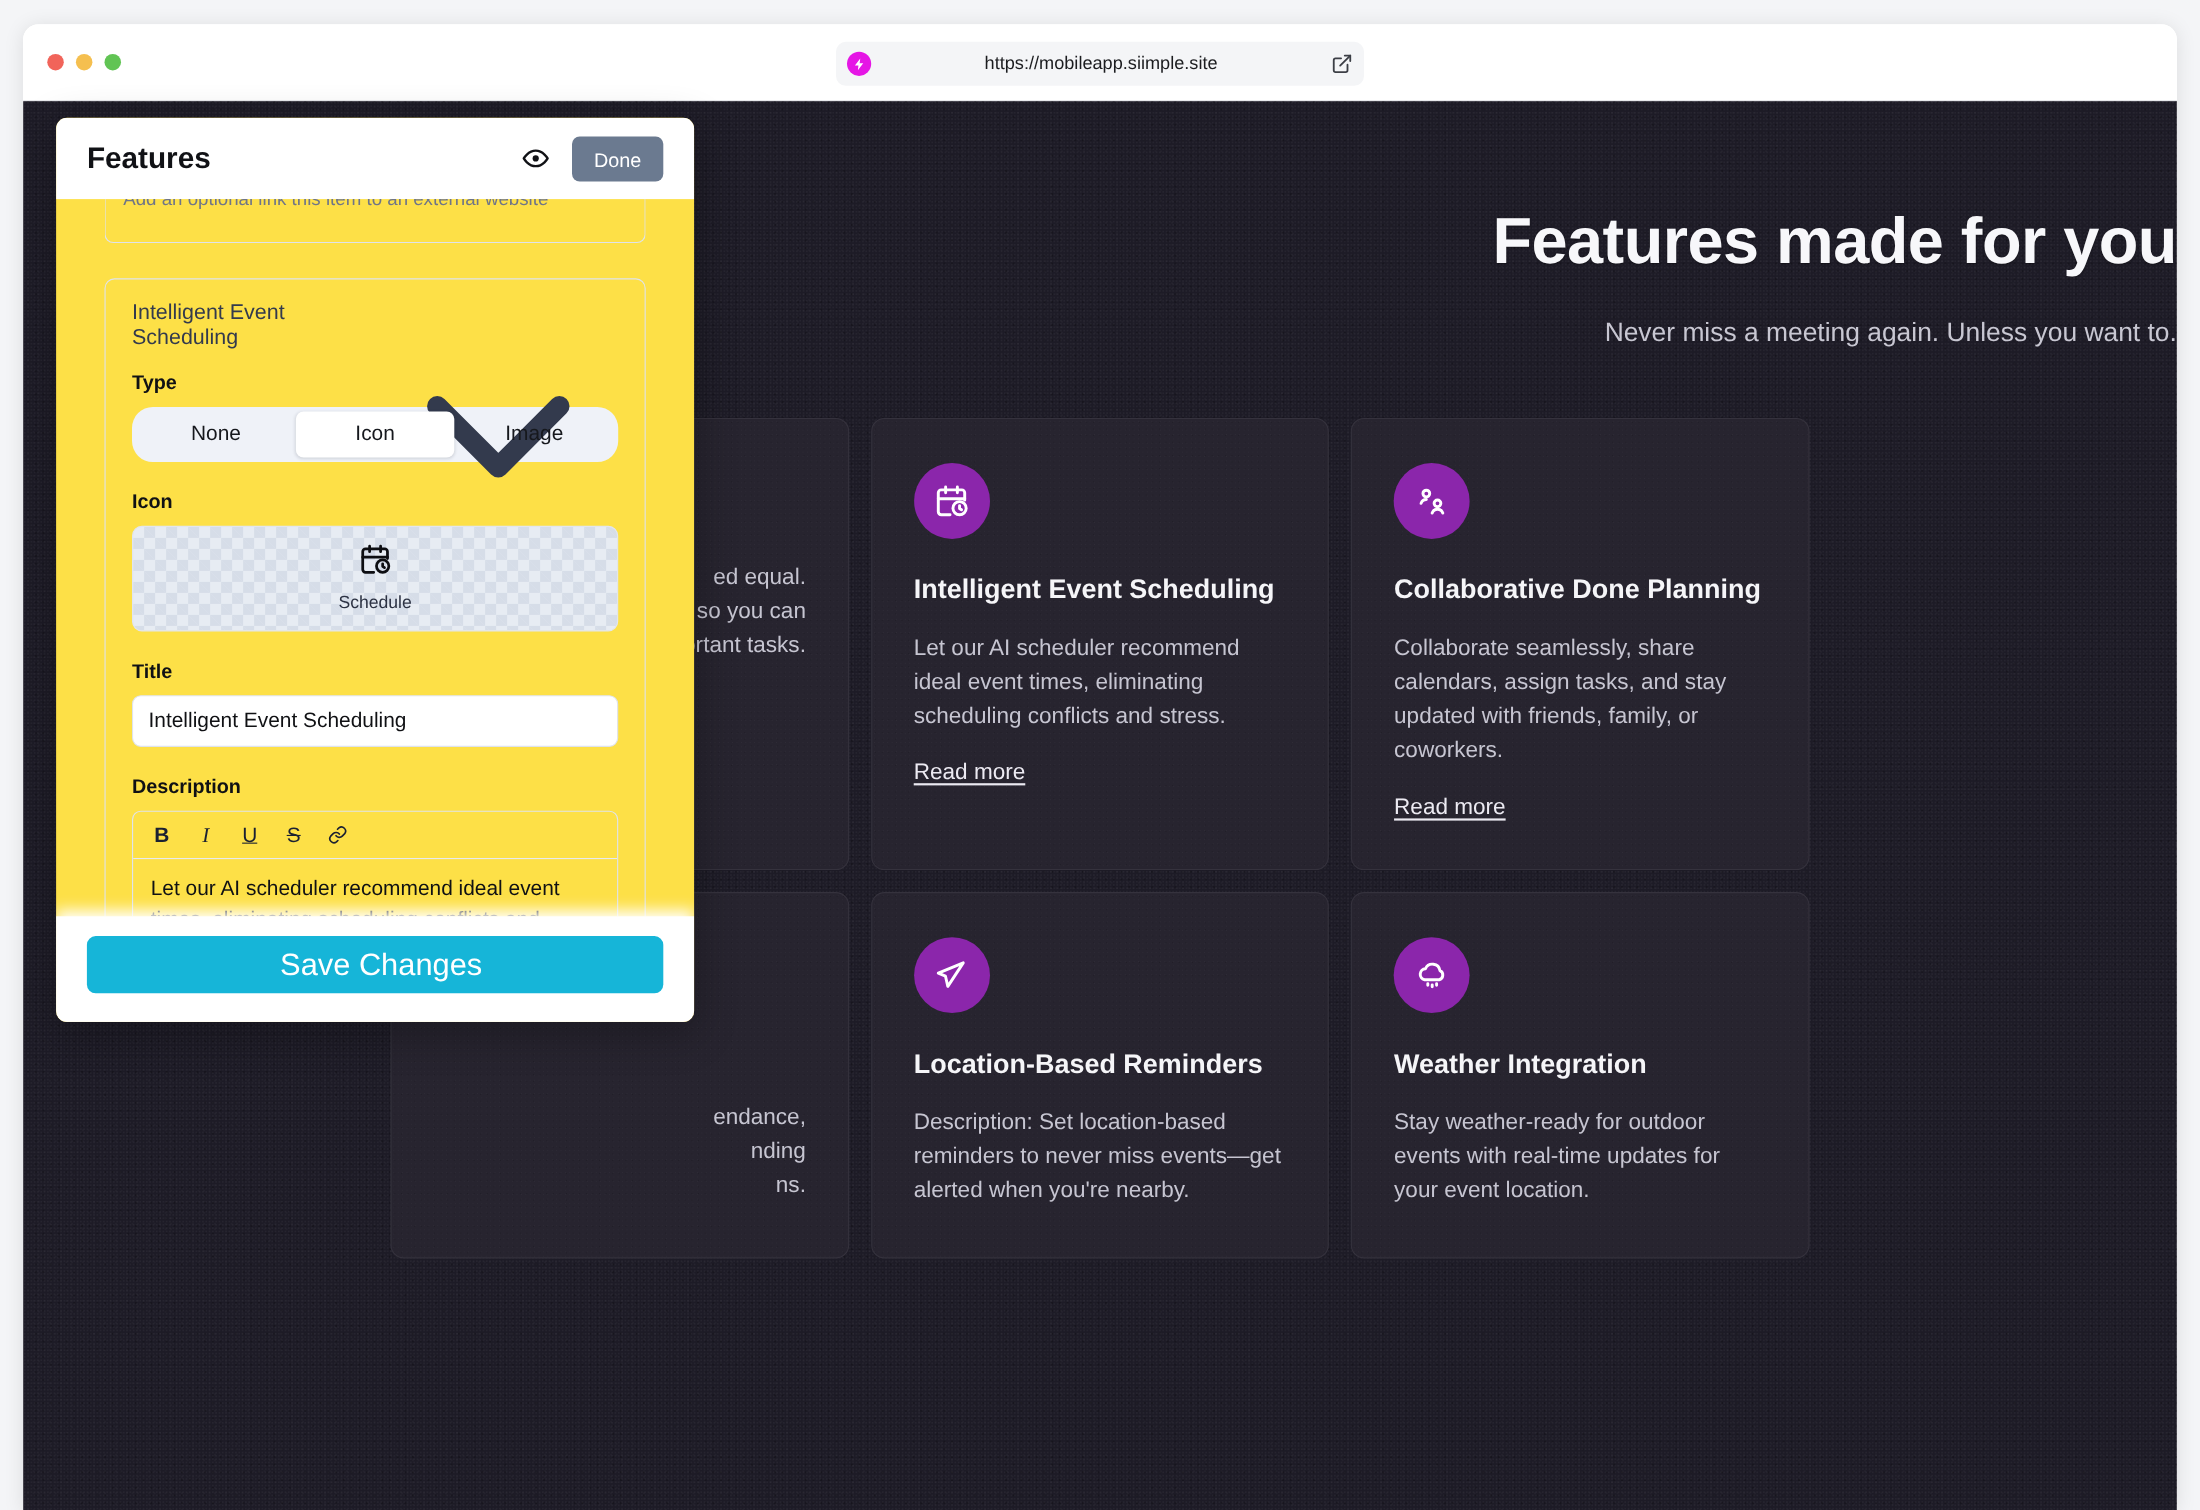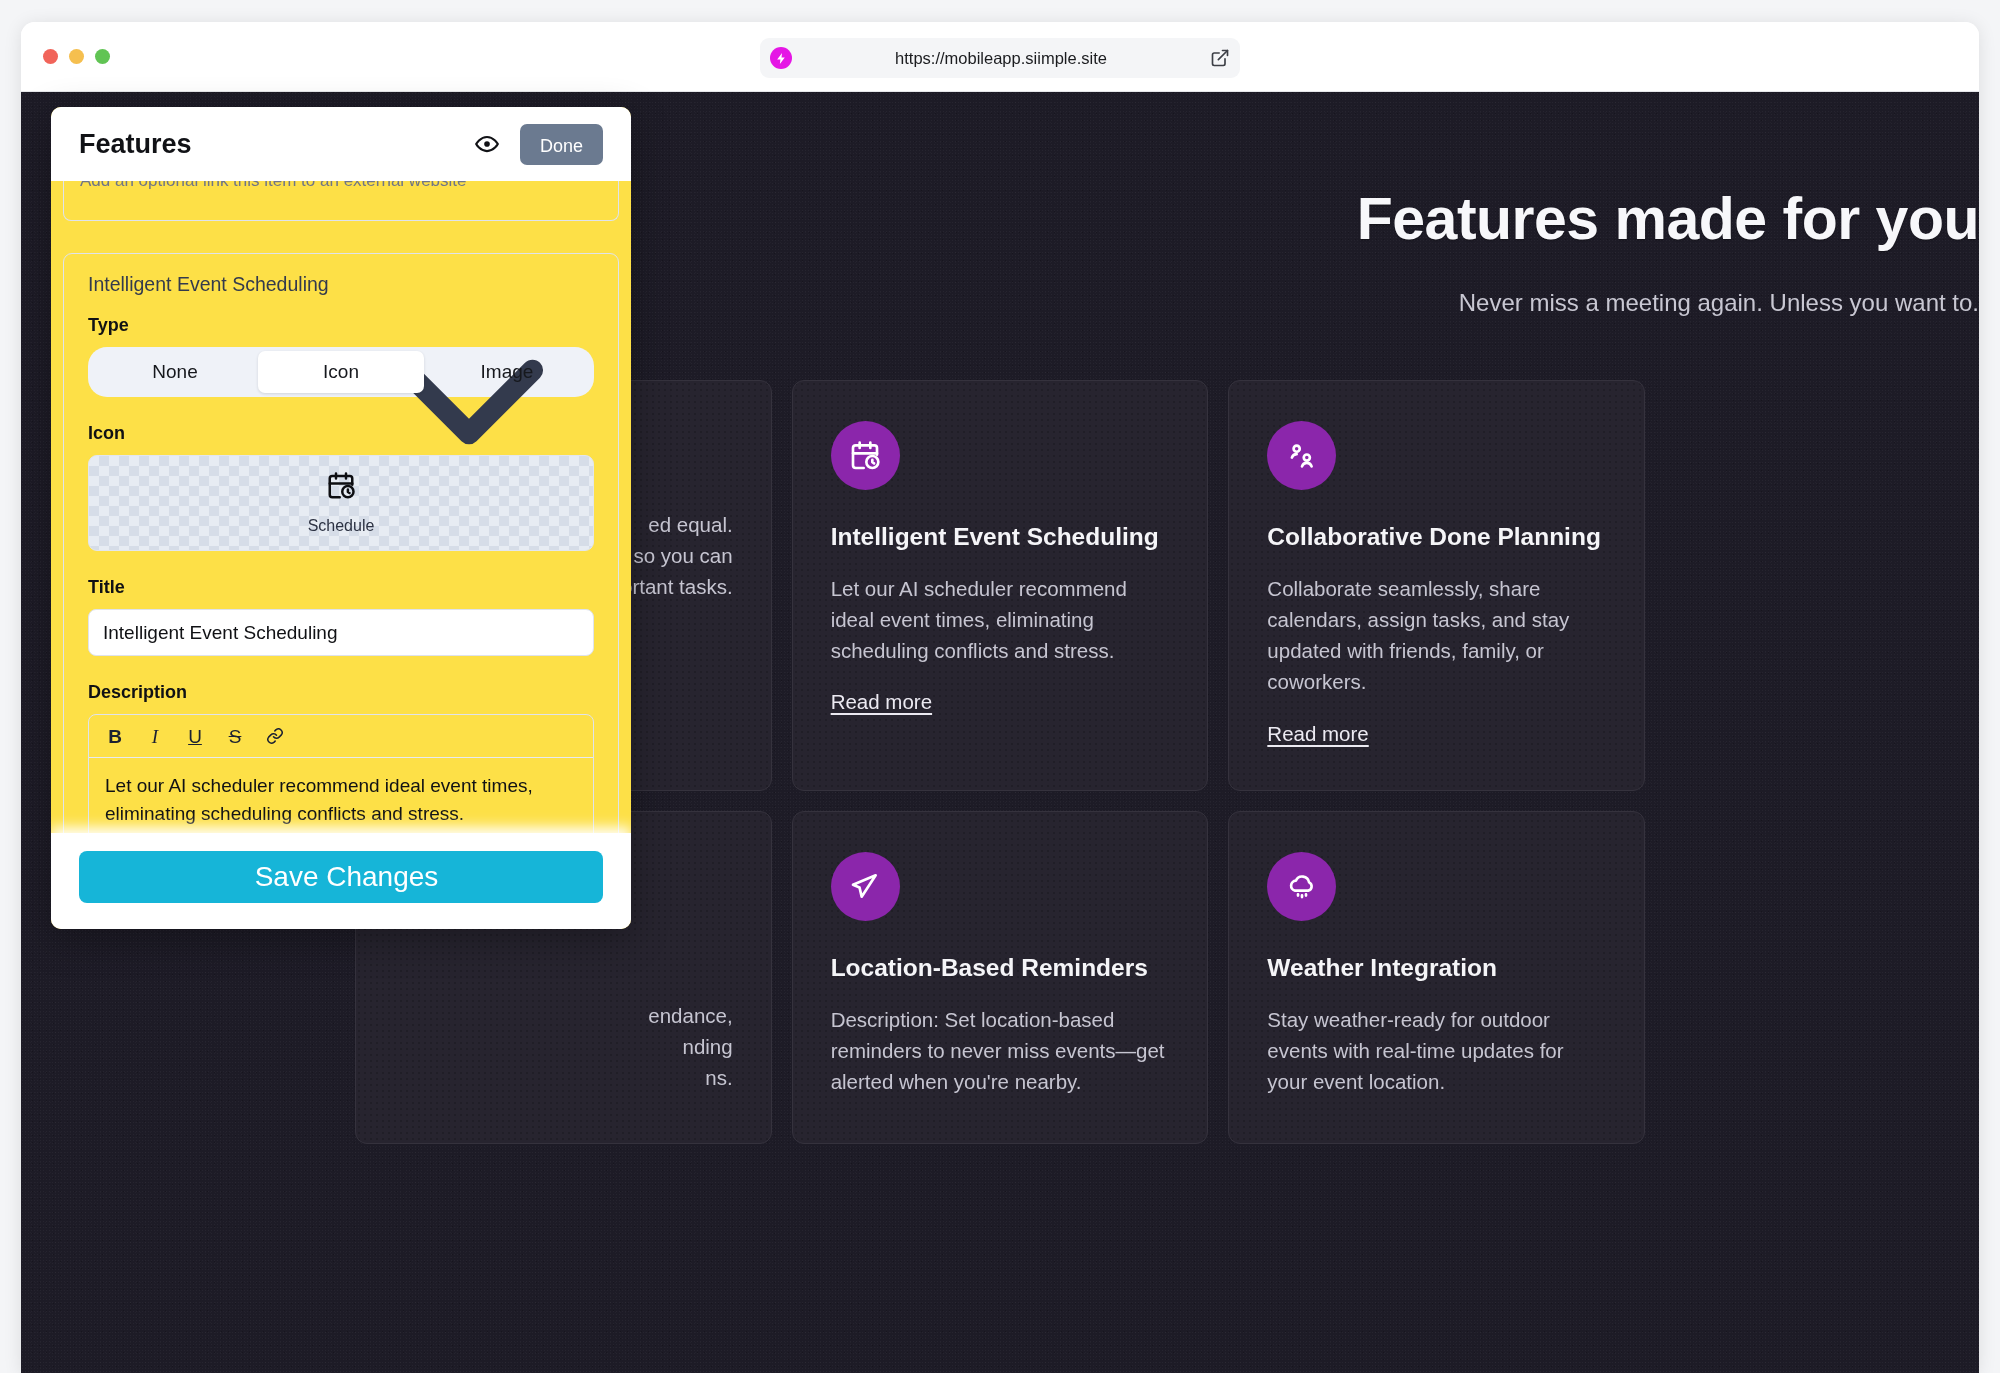--- a/index.html
+++ b/index.html
@@ -111,21 +111,21 @@
   }
   .panel-head h2 { font-size: 27px; font-weight: 700; color: #111216; flex: 1; }
   .eye-btn { width: 34px; height: 34px; color: #111216; display:flex;
     align-items:center; justify-content:center; }
   .eye-btn svg { width: 26px; height: 26px; }
   .done-btn {
     background: #6b7a90; color: #fff; border: none; border-radius: 7px;
     padding: 12px 20px; height: 41px; font-size: 18px;
     font-family: "Liberation Sans", sans-serif; cursor: pointer;
   }
-  .panel-body { flex: 1; overflow: hidden; position: relative; padding: 0 12px; }
+  .panel-body { flex: 1; overflow: hidden; position: relative; padding: 0 44px; }
 
   .scroll-top {
     border: 1px solid #dfe3ec; border-top: none;
     border-radius: 0 0 8px 8px; height: 40px; padding: 0 16px;
     display: flex; align-items: flex-start; overflow: hidden;
   }
   .scroll-top span { font-size: 17px; color: #6f7588; margin-top: -10px; }
 
   .acc {
     margin-top: 32px; border: 1px solid #dfe3ec; border-radius: 9px;

